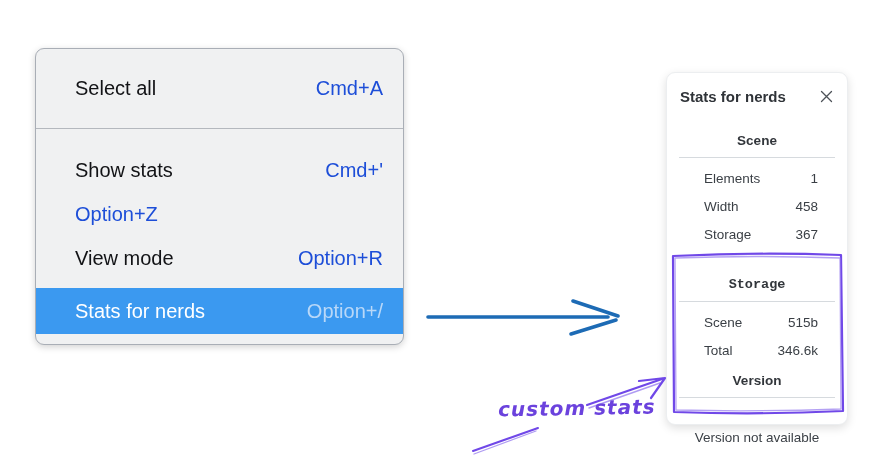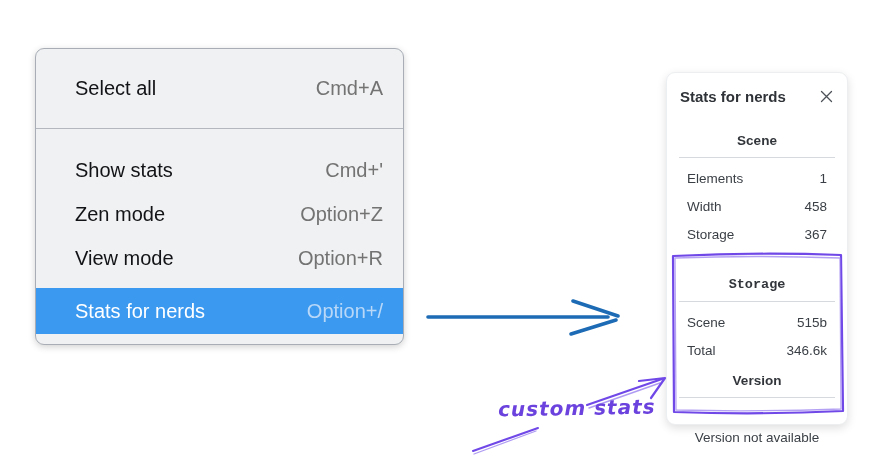--- a/index.html
+++ b/index.html
@@ -18,21 +18,21 @@
     position:absolute;left:35px;top:48px;width:369px;height:297px;
     background:#f0f1f2;border:1px solid #a9aeb6;border-radius:9px;
     box-shadow:0 2px 7px rgba(0,0,0,.18);
     overflow:hidden;
   }
   .menu-item{
     display:flex;justify-content:space-between;align-items:center;
     padding:0 20px 0 39px;height:44px;cursor:default;
   }
   .menu-item .label{font-size:20px;color:#121316;}
-  .menu-item .shortcut{font-size:20px;color:#737373;}
+  .menu-item .shortcut{font-size:20px;color:#1d4ed8;}
   .menu-item.first{height:79px;}
   .menu-sep{height:0;border-top:1px solid #b4b8be;}
   .menu-group{padding-top:19px;}
   .menu-item.highlight{
     background:var(--highlight);height:46px;margin-top:8px;
   }
   .menu-item.highlight .label{color:#ffffff;}
   .menu-item.highlight .shortcut{color:#b9d8f8;}
 
   
@@ -51,21 +51,21 @@
   .sec-head{
     text-align:center;font-weight:bold;font-size:13.5px;color:#32363b;height:18px;line-height:18px;
   }
   .sec-head.scene{margin-top:26px;}
   .sec-head.storage{margin-top:28px;font-family:Liberation Mono, monospace;}
   .sec-head.version{margin-top:8px;}
   .divider{border-top:1px solid #d6dade;margin:7px 12px 0 12px;}
   .rows{margin-top:6px;}
   .stat-row{
     display:flex;justify-content:space-between;align-items:center;
-    height:28px;padding:0 20px;
+    height:28px;padding:0 29px;margin-left:8px;
   }
   .stat-row .k{color:#3a3f45;}
   .stat-row .v{color:#3a3f45;}
   .version-note{
     margin-top:31px;text-align:center;color:#3a3f45;font-size:13.5px;height:17px;line-height:17px;
   }
 
   
   .overlay{position:absolute;left:0;top:0;width:873px;height:461px;pointer-events:none;}
   .custom-label{
@@ -85,21 +85,20 @@
       <span class="label">Select all</span>
       <span class="shortcut">Cmd+A</span>
     </div>
     <div class="menu-sep"></div>
     <div class="menu-group">
       <div class="menu-item">
         <span class="label">Show stats</span>
         <span class="shortcut">Cmd+'</span>
       </div>
       <div class="menu-item">
-        <span class="label">Zen mode</span>
         <span class="shortcut">Option+Z</span>
       </div>
       <div class="menu-item">
         <span class="label">View mode</span>
         <span class="shortcut">Option+R</span>
       </div>
       <div class="menu-item highlight">
         <span class="label">Stats for nerds</span>
         <span class="shortcut">Option+/</span>
       </div>

